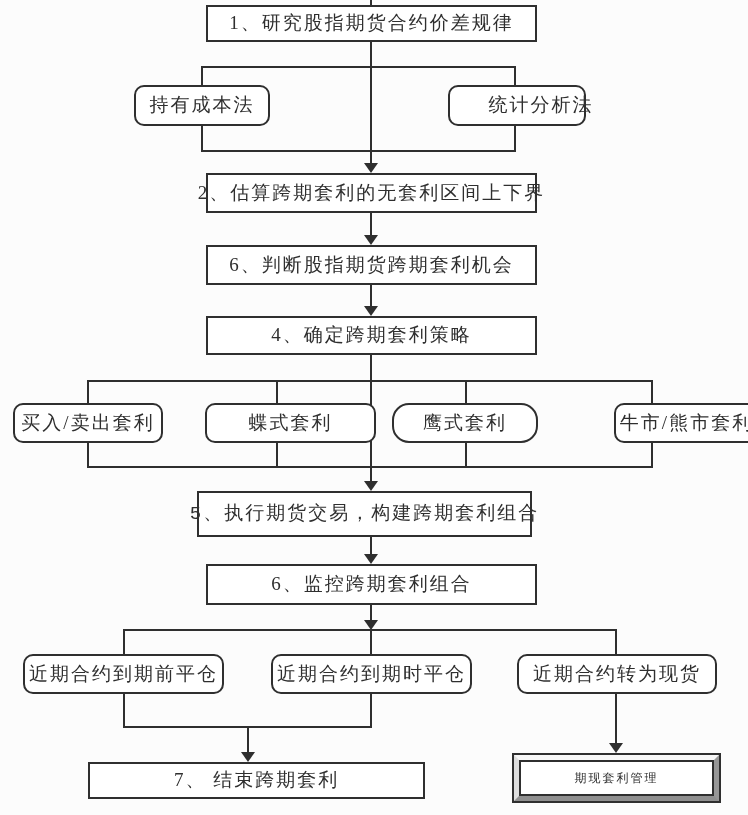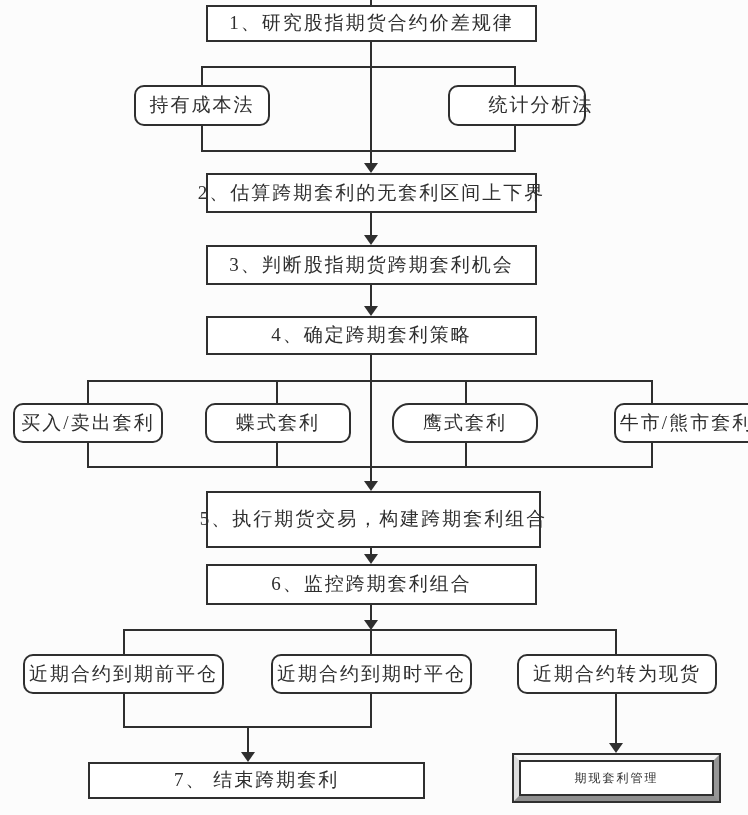--- a/index.html
+++ b/index.html
@@ -131,30 +131,30 @@
   <div class="vline" style="left:615px; top:629px; height:114px;"></div>
   <div class="arrow-down" style="left:609px; top:743px;"></div>
 
   <div class="node" style="left:206px; top:5px; width:331px; height:37px;">1、研究股指期货合约价差规律</div>
 
   <div class="node rounded" style="left:134px; top:85px; width:136px; height:41px;">持有成本法</div>
   <div class="node rounded" style="left:448px; top:85px; width:138px; height:41px;padding-left:48px;">统计分析法</div>
 
   <div class="node" style="left:206px; top:173px; width:331px; height:40px;">2、估算跨期套利的无套利区间上下界</div>
 
-  <div class="node" style="left:206px; top:245px; width:331px; height:40px;">3、判断股指期货跨期套利机会</div>
+  <div class="node" style="left:206px; top:245px; width:331px; height:40px;">6、判断股指期货跨期套利机会</div>
 
   <div class="node" style="left:206px; top:316px; width:331px; height:39px;">4、确定跨期套利策略</div>
 
   <div class="node rounded" style="left:13px; top:403px; width:150px; height:40px;">买入/卖出套利</div>
-  <div class="node rounded" style="left:205px; top:403px; width:146px; height:40px;">蝶式套利</div>
+  <div class="node rounded" style="left:205px; top:403px; width:171px; height:40px;">蝶式套利</div>
   <div class="node rounded" style="left:392px; top:403px; width:146px; height:40px;border-radius:17px;">鹰式套利</div>
   <div class="node rounded" style="left:580px; top:403px; width:145px; height:40px;margin-left:34px;">牛市/熊市套利</div>
 
-  <div class="node" style="left:206px; top:491px; width:335px; height:57px;">5、执行期货交易，构建跨期套利组合</div>
+  <div class="node" style="left:197px; top:491px; width:335px; height:46px;font-family:Liberation Mono, monospace;">5、执行期货交易，构建跨期套利组合</div>
 
   <div class="node" style="left:206px; top:564px; width:331px; height:41px;">6、监控跨期套利组合</div>
 
   <div class="node rounded" style="left:23px; top:654px; width:201px; height:40px;">近期合约到期前平仓</div>
   <div class="node rounded" style="left:271px; top:654px; width:201px; height:40px;">近期合约到期时平仓</div>
   <div class="node rounded" style="left:517px; top:654px; width:200px; height:40px;">近期合约转为现货</div>
 
   <div class="node" style="left:88px; top:762px; width:337px; height:37px;">7、 结束跨期套利</div>
 
   <div class="final-outer" style="left:512px; top:753px; width:209px; height:50px;">

